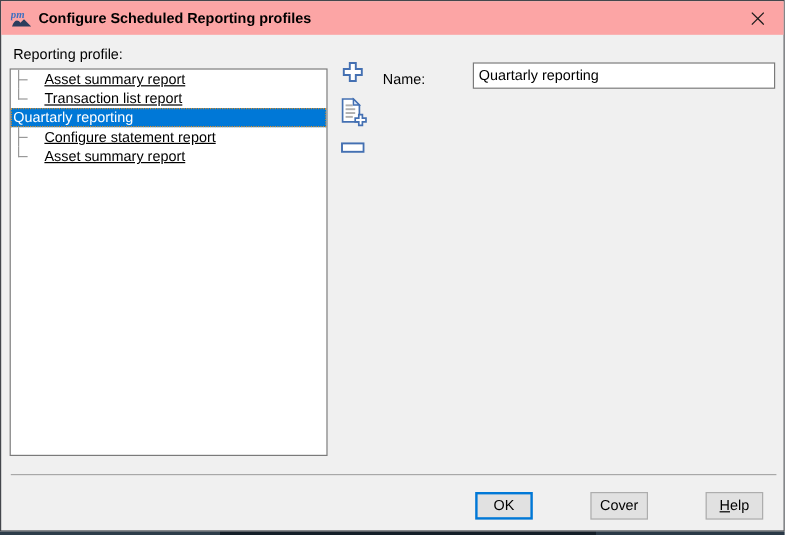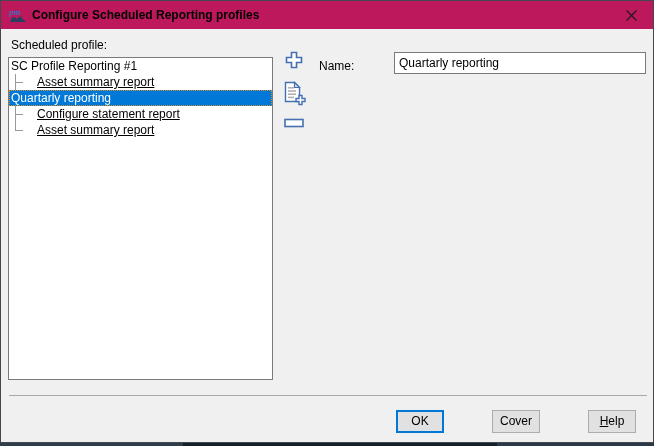--- a/index.html
+++ b/index.html
@@ -12,21 +12,21 @@
   .dialog {
     position:absolute; left:0; top:0; width:654px; height:443px;
     background:#f0f0f0; border:1px solid #44474c;
   }
   
   .behind-strip {
     position:absolute; left:0; bottom:0; width:654px; height:3px;
     background:linear-gradient(90deg,#2d3d4a 0%,#2d3d4a 28%,#141f28 28%,#141f28 76%,#2a3947 76%,#2a3947 100%);
   }
   .titlebar {
-    position:absolute; left:0; top:0; width:652px; height:28px; background:#be185d;
+    position:absolute; left:0; top:0; width:652px; height:28px; background:#fca5a5;
   }
   .app-icon { position:absolute; left:8px; top:5px; width:18px; height:18px; }
   .title-text {
     position:absolute; left:31px; top:0; height:28px; line-height:28px;
     font-weight:600; white-space:nowrap;
   }
   .close-btn {
     position:absolute; right:6px; top:1px; width:32px; height:26px;
     display:flex; align-items:center; justify-content:center; cursor:pointer;
   }
@@ -83,25 +83,25 @@
       </svg>
       <span class="title-text">Configure Scheduled Reporting profiles</span>
       <span class="close-btn">
         <svg width="11" height="11" viewBox="0 0 11 11">
           <line x1="0.5" y1="0.5" x2="10.5" y2="10.5" stroke="#1a1a1a" stroke-width="1.1"></line>
           <line x1="10.5" y1="0.5" x2="0.5" y2="10.5" stroke="#1a1a1a" stroke-width="1.1"></line>
         </svg>
       </span>
     </div>
 
-    <div class="section-label">Scheduled profile:</div>
+    <div class="section-label">Reporting profile:</div>
 
     <div class="listbox">
-      <div class="row">SC Profile Reporting #1</div>
       <div class="row child cont">Asset summary report</div>
+      <div class="row child">Transaction list report</div>
       <div class="row selected">Quartarly reporting</div>
       <div class="row child cont">Configure statement report</div>
       <div class="row child">Asset summary report</div>
     </div>
 
     <div class="tool-icon tool-add">
       <svg width="20" height="20" viewBox="0 0 20 20">
         <path d="M7.5 2.5 h5 v5 h5 v5 h-5 v5 h-5 v-5 h-5 v-5 h5 z" fill="#ffffff" stroke="#4470b2" stroke-width="1.6"></path>
       </svg>
     </div>

